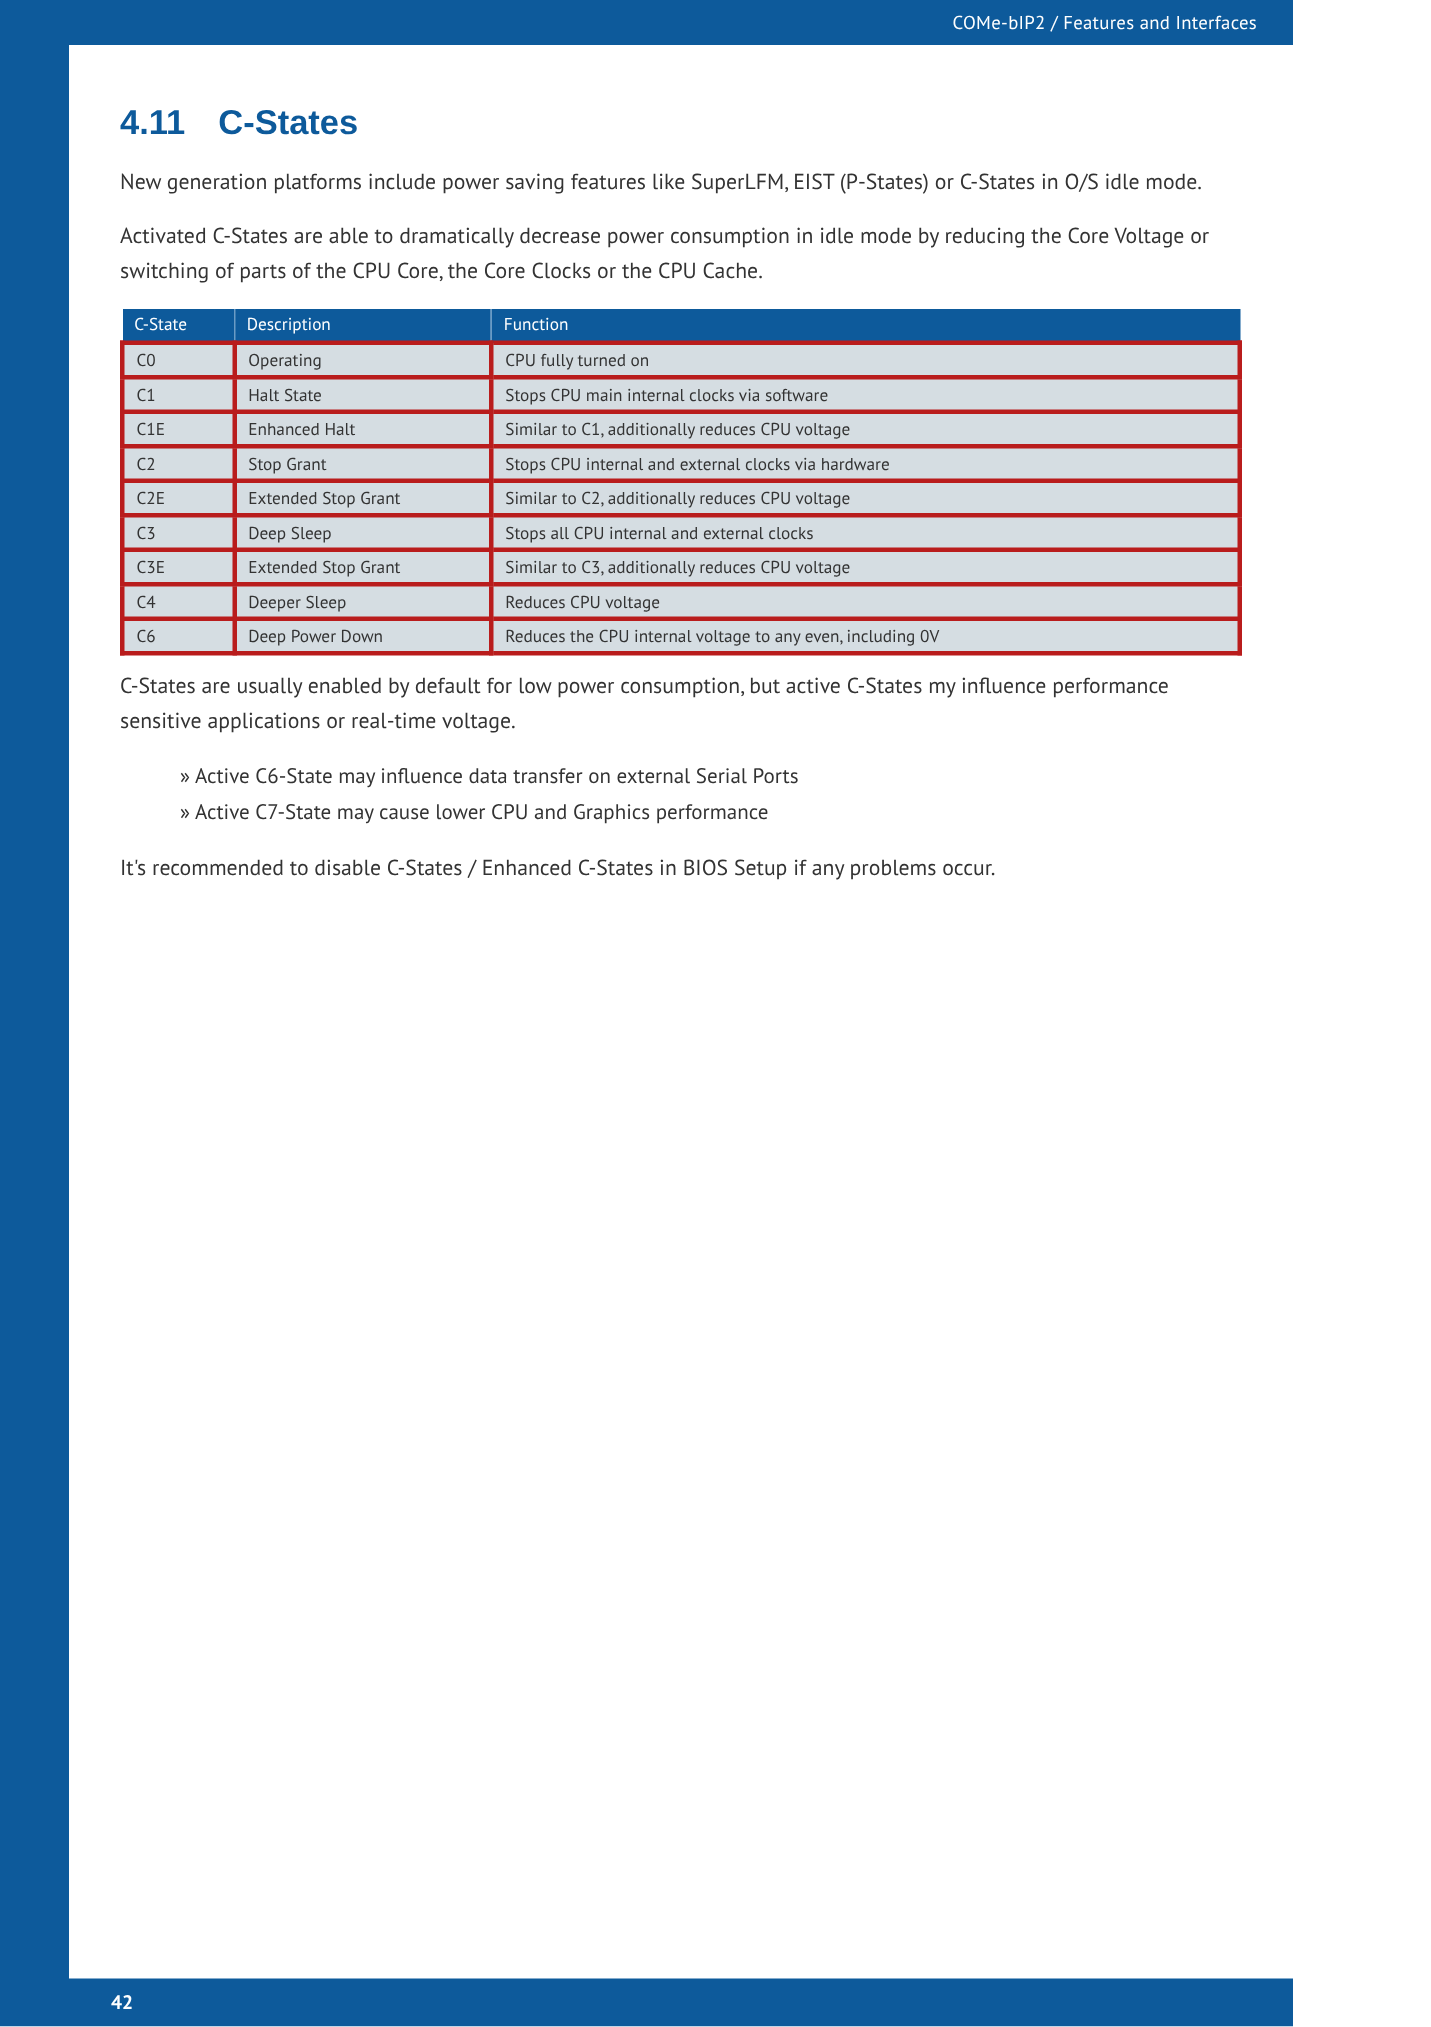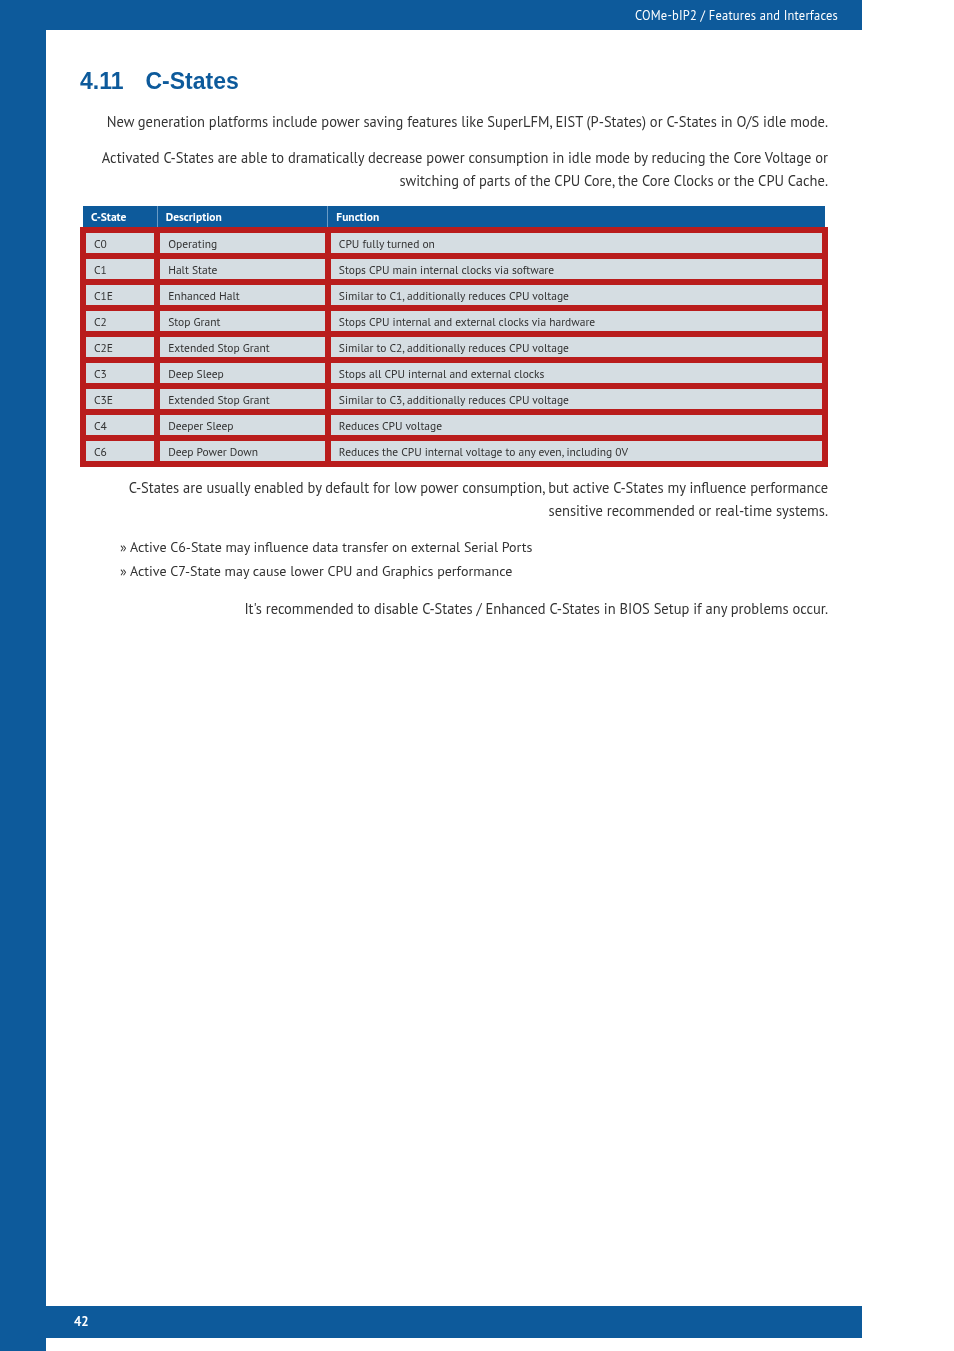--- a/index.html
+++ b/index.html
@@ -1,29 +1,29 @@
 <!DOCTYPE html>
 <html><head>
 <meta charset="utf-8">
 <style>
   * { box-sizing: border-box; margin: 0; padding: 0; }
   html, body { width: 954px; height: 1351px; font-family: "Segoe UI", "PT Sans", Arial, sans-serif; color: #333; background: #fff; }
   .page { width: 862px; height: 1351px; position: relative; background: #fff; }
   .sidebar { position: absolute; left: 0; top: 0; width: 46px; height: 1351px; background: #0d5a9b; }
   .topbar { position: absolute; left: 46px; top: 0; right: 0; height: 30px; background: #0d5a9b; color: #fff; text-align: right; padding-right: 24px; font-size: 12.5px; line-height: 30px; letter-spacing: 0.2px; }
-  .footer { position: absolute; left: 46px; bottom: 13px; right: 0; height: 32px; background: #0d5a9b; color: #fff; padding-left: 28px; font-size: 13px; line-height: 32px; font-weight: 600; }
+  .footer { position: absolute; left: 46px; bottom: 0; right: 0; height: 32px; background: #0d5a9b; color: #fff; padding-left: 28px; font-size: 13px; line-height: 32px; font-weight: 600; }
   .content { position: absolute; left: 46px; top: 30px; right: 0; bottom: 32px; padding: 38px 34px 0 34px; }
   h2.section { color: #0d5a9b; font-size: 23px; font-weight: 700; margin-bottom: 16px; font-family: Arial, sans-serif; }
   h2.section .num { margin-right: 22px; }
-  p.body { font-size: 14.5px; line-height: 1.55; color: #333; margin-bottom: 14px; text-align: right; }
+  p.body { font-size: 14.5px; line-height: 1.55; color: #333; margin-bottom: 14px; }
   p.lead { font-size: 14.5px; line-height: 1.55; color: #333; margin-bottom: 6px; }
   table.cstates { width: 100%; border-collapse: collapse; margin-bottom: 10px; font-size: 11.5px; }
-  table.cstates th { background: #0d5a9b; color: #fff; text-align: left; padding: 3px 8px; font-weight: 700; border-right: 1px solid #6a9bc5; }
+  table.cstates th { background: #0d5a9b; color: #fff; text-align: left; padding: 3px 8px; font-weight: 400; border-right: 1px solid #6a9bc5; }
   table.cstates th:last-child { border-right: none; }
-  table.cstates td { background: #d5dde2; color: #333; border: 6px solid #b91c1c; padding: 2.5px 8px; }
+  table.cstates td { background: #d5dde2; color: #333; border: 3px solid #b91c1c; padding: 2.5px 8px; }
   table.cstates col.c1 { width: 10%; }
   table.cstates col.c2 { width: 23%; }
   table.cstates col.c3 { width: 67%; }
   ul.bullets { list-style: none; padding-left: 40px; margin: 10px 0 14px 0; }
   ul.bullets li { font-size: 14px; line-height: 1.7; color: #333; }
   ul.bullets li::before { content: "» "; }
 </style>
 </head>
 <body>
 
@@ -97,21 +97,21 @@
             <td>Reduces CPU voltage</td>
           </tr>
         <tr>
             <td>C6</td>
             <td>Deep Power Down</td>
             <td>Reduces the CPU internal voltage to any even, including 0V</td>
           </tr>
       </tbody>
     </table>
 
-    <p class="body">C-States are usually enabled by default for low power consumption, but active C-States my influence performance sensitive recommended or real-time systems.</p>
+    <p class="body">C-States are usually enabled by default for low power consumption, but active C-States my influence performance sensitive applications or real-time voltage.</p>
 
     <ul class="bullets">
       <li>Active C6-State may influence data transfer on external Serial Ports</li>
       <li>Active C7-State may cause lower CPU and Graphics performance</li>
     </ul>
 
     <p class="body">It's recommended to disable C-States / Enhanced C-States in BIOS Setup if any problems occur.</p>
 
   </div>
 

